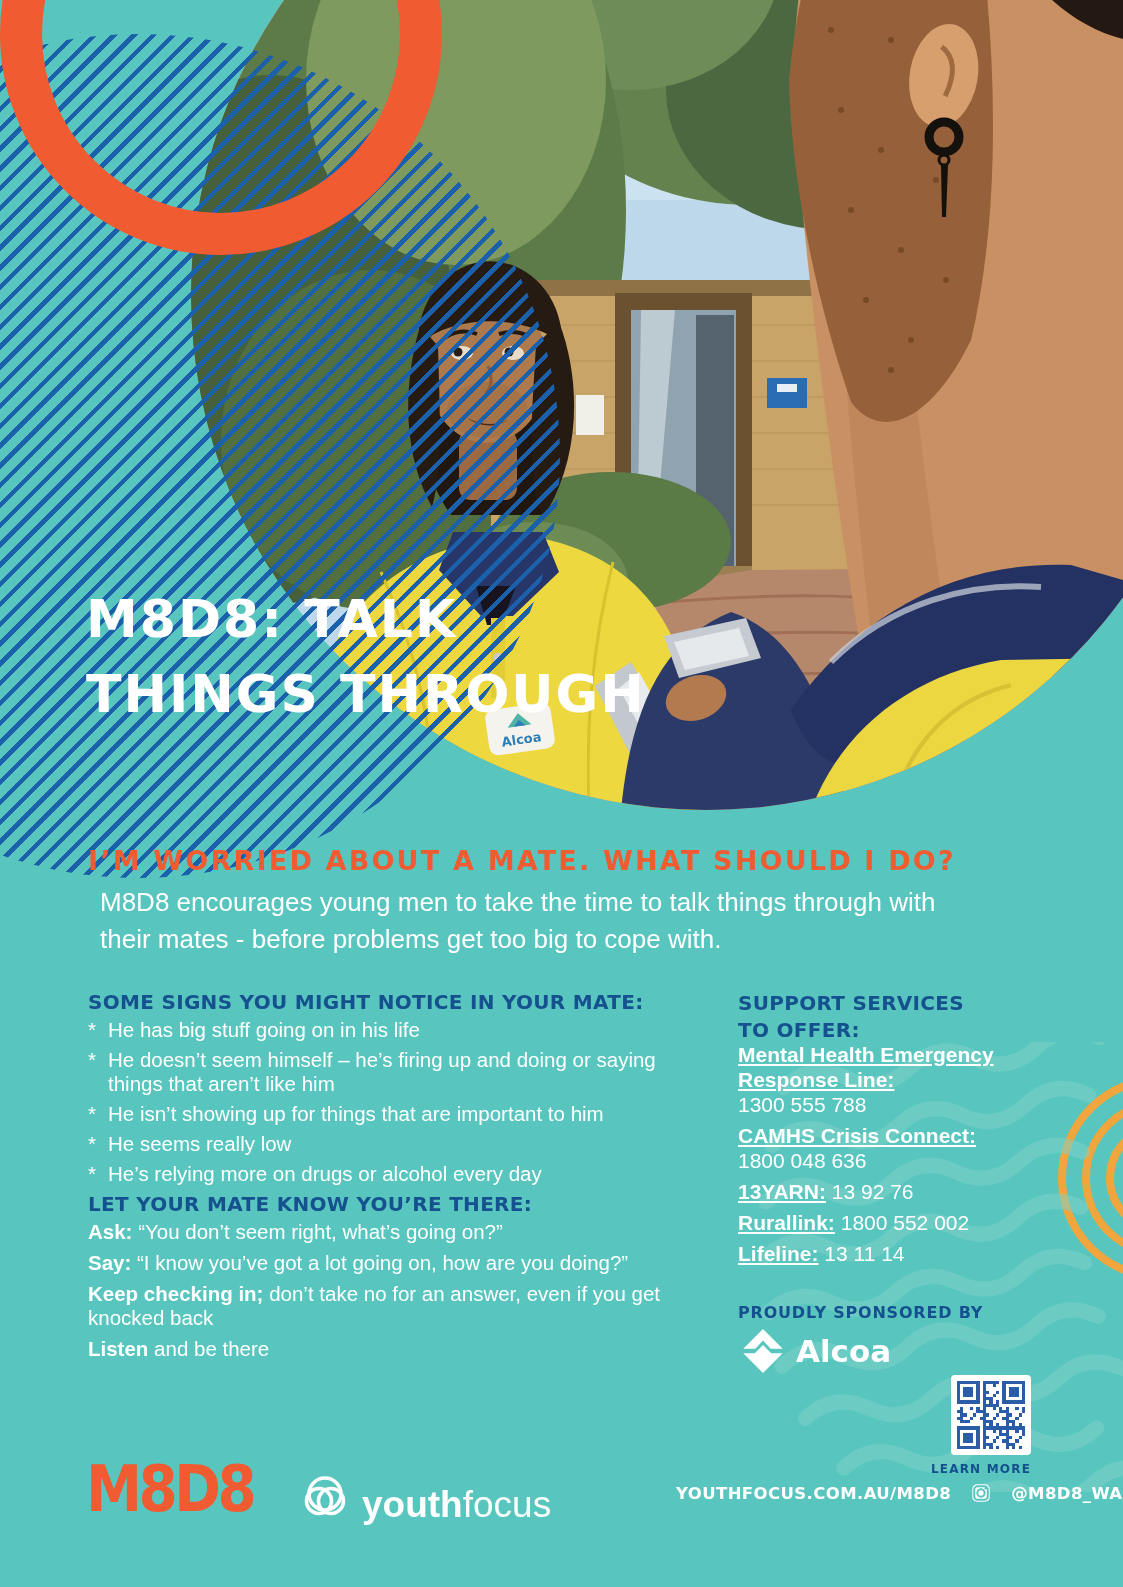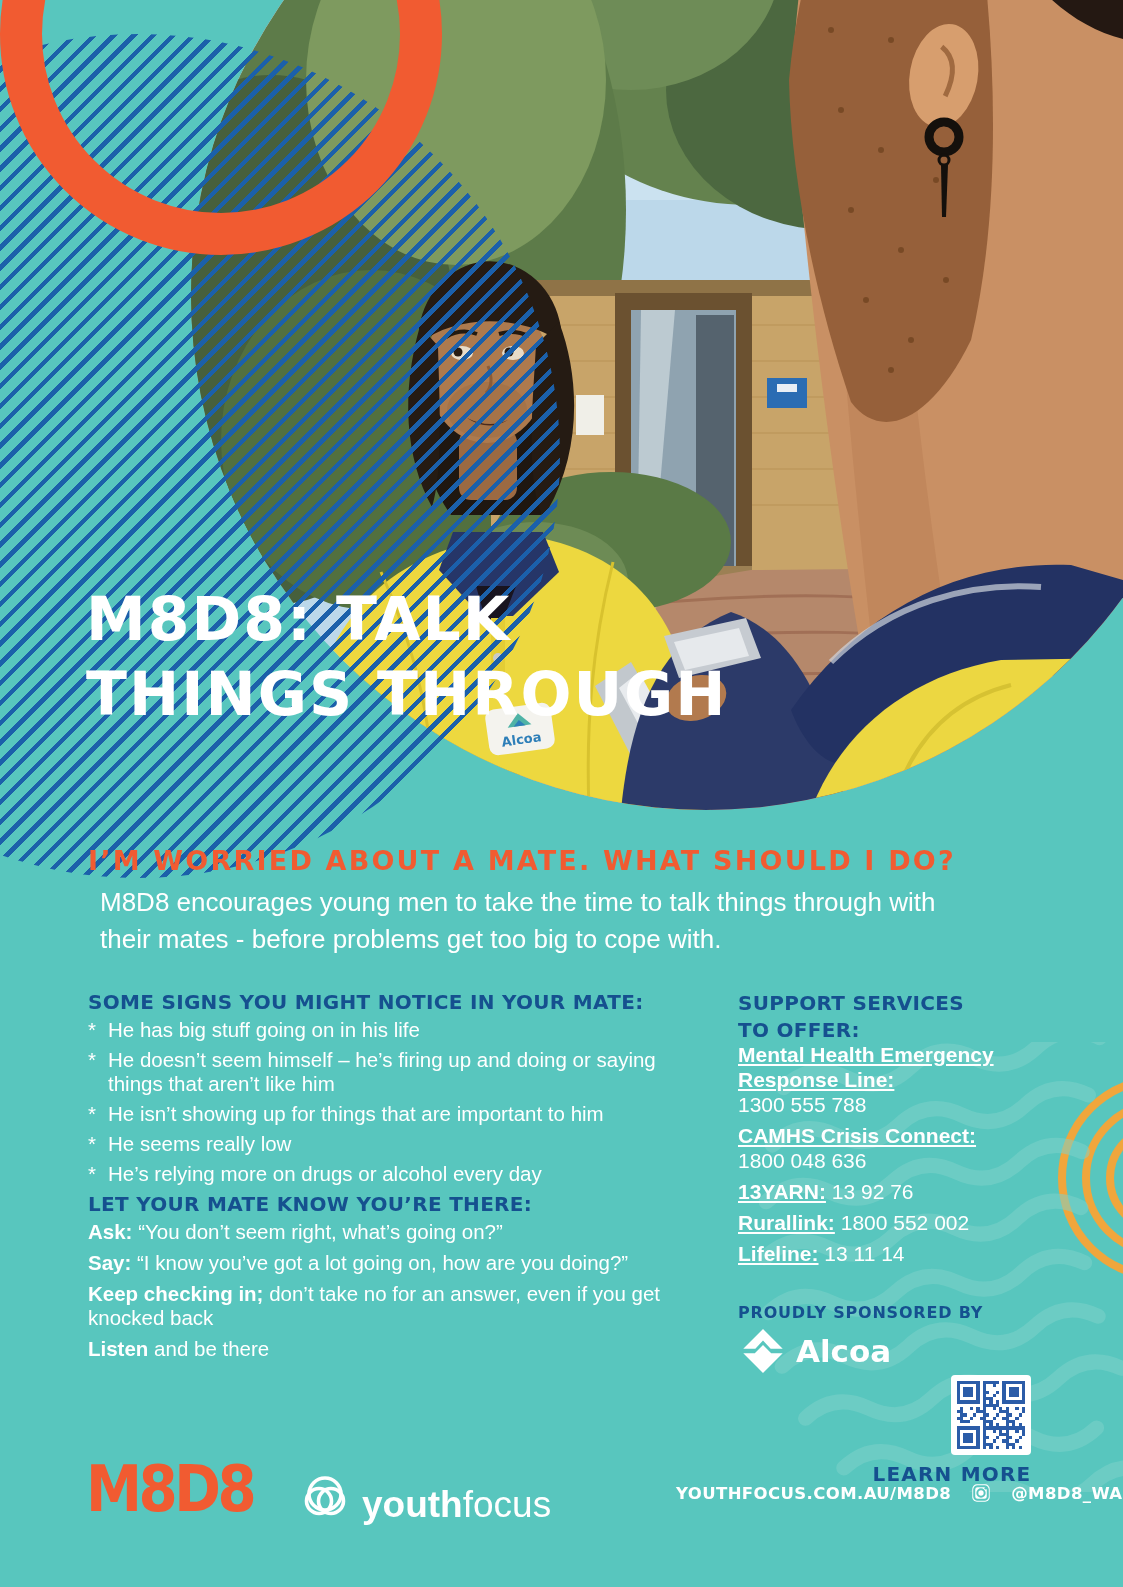--- a/index.html
+++ b/index.html
@@ -17,21 +17,21 @@
 
   
   .striped-circle{left:-284px;top:34px;width:844px;height:844px;border-radius:50%;z-index:2;
     background:repeating-linear-gradient(135deg,var(--stripe) 0 4.5px,transparent 4.5px 14px);}
   .orange-ring{left:0;top:-187px;width:442px;height:442px;border-radius:50%;border:42px solid var(--orange);z-index:3;}
   .rings-svg{right:0;top:1048px;width:100px;height:260px;z-index:2;}
   .waves-svg{right:0;top:1042px;width:450px;height:450px;z-index:2;}
 
   
   .headline{left:86px;top:582px;z-index:5;color:#fff;font-family:"DejaVu Sans",sans-serif;
-    font-weight:700;font-size:60px;line-height:75px;letter-spacing:2px;white-space:nowrap;}
+    font-weight:700;font-size:52px;line-height:75px;letter-spacing:2px;white-space:nowrap;}
   .subhead{left:88px;top:845px;z-index:5;color:var(--orange);font-family:"DejaVu Sans",sans-serif;
     font-weight:700;font-size:27px;letter-spacing:2.2px;white-space:nowrap;}
   .intro{left:100px;top:884px;z-index:5;color:#fff;font-size:26px;line-height:37px;white-space:nowrap;}
 
   .sec-heading{z-index:5;color:var(--navy);font-family:"DejaVu Sans",sans-serif;font-weight:700;
     font-size:20px;letter-spacing:.3px;white-space:nowrap;}
   .signs-heading{left:88px;top:990px;}
   .signs-list{left:88px;top:1018px;width:616px;z-index:5;color:#fff;font-size:20.5px;line-height:24px;}
   .sign{display:flex;margin-bottom:6px;}
   .star{width:20px;flex:none;}
@@ -46,22 +46,22 @@
   .svc-label{font-weight:700;text-decoration:underline;}
   .svc.stacked .svc-num{display:block;font-weight:400;}
 
   .sponsored{left:738px;top:1303px;z-index:5;color:var(--navy);font-family:"DejaVu Sans",sans-serif;
     font-weight:700;font-size:16px;letter-spacing:.8px;white-space:nowrap;}
   .alcoa{left:740px;top:1328px;z-index:5;display:flex;align-items:center;gap:10px;color:#fff;}
   .alcoa-name{font-family:"DejaVu Sans",sans-serif;font-weight:700;font-size:31px;}
 
   .qr-box{left:951px;top:1375px;width:80px;height:80px;background:#fff;border-radius:4px;z-index:6;padding:6px;}
   .qr-box svg{display:block;width:100%;height:100%;}
-  .learn-more{left:868px;top:1462px;width:168px;text-align:center;z-index:5;color:var(--navy);
-    font-family:"DejaVu Sans",sans-serif;font-weight:700;font-size:20px;letter-spacing:1.2px;}
+  .learn-more{left:897px;top:1462px;width:168px;text-align:center;z-index:5;color:var(--navy);
+    font-family:"DejaVu Sans",sans-serif;font-weight:700;font-size:12px;letter-spacing:1.2px;}
 
   .footer-links{left:676px;top:1482px;z-index:5;display:flex;align-items:center;gap:19px;color:#fff;
     font-family:"DejaVu Sans",sans-serif;font-weight:700;font-size:16.5px;letter-spacing:.4px;white-space:nowrap;}
   .m8d8-logo{left:86px;top:1452px;z-index:5;color:var(--orange);font-family:"DejaVu Sans",sans-serif;
     font-weight:700;font-size:64px;letter-spacing:-4px;transform:scaleX(.88);transform-origin:left top;}
   .yf-logo{left:298px;top:1462px;z-index:5;display:flex;align-items:center;gap:10px;color:#fff;}
   .yf-word{font-size:37px;line-height:54px;margin-top:16px;}
   .yf-word .b{font-weight:700;}
   .yf-word .l{font-weight:400;}
 </style>

